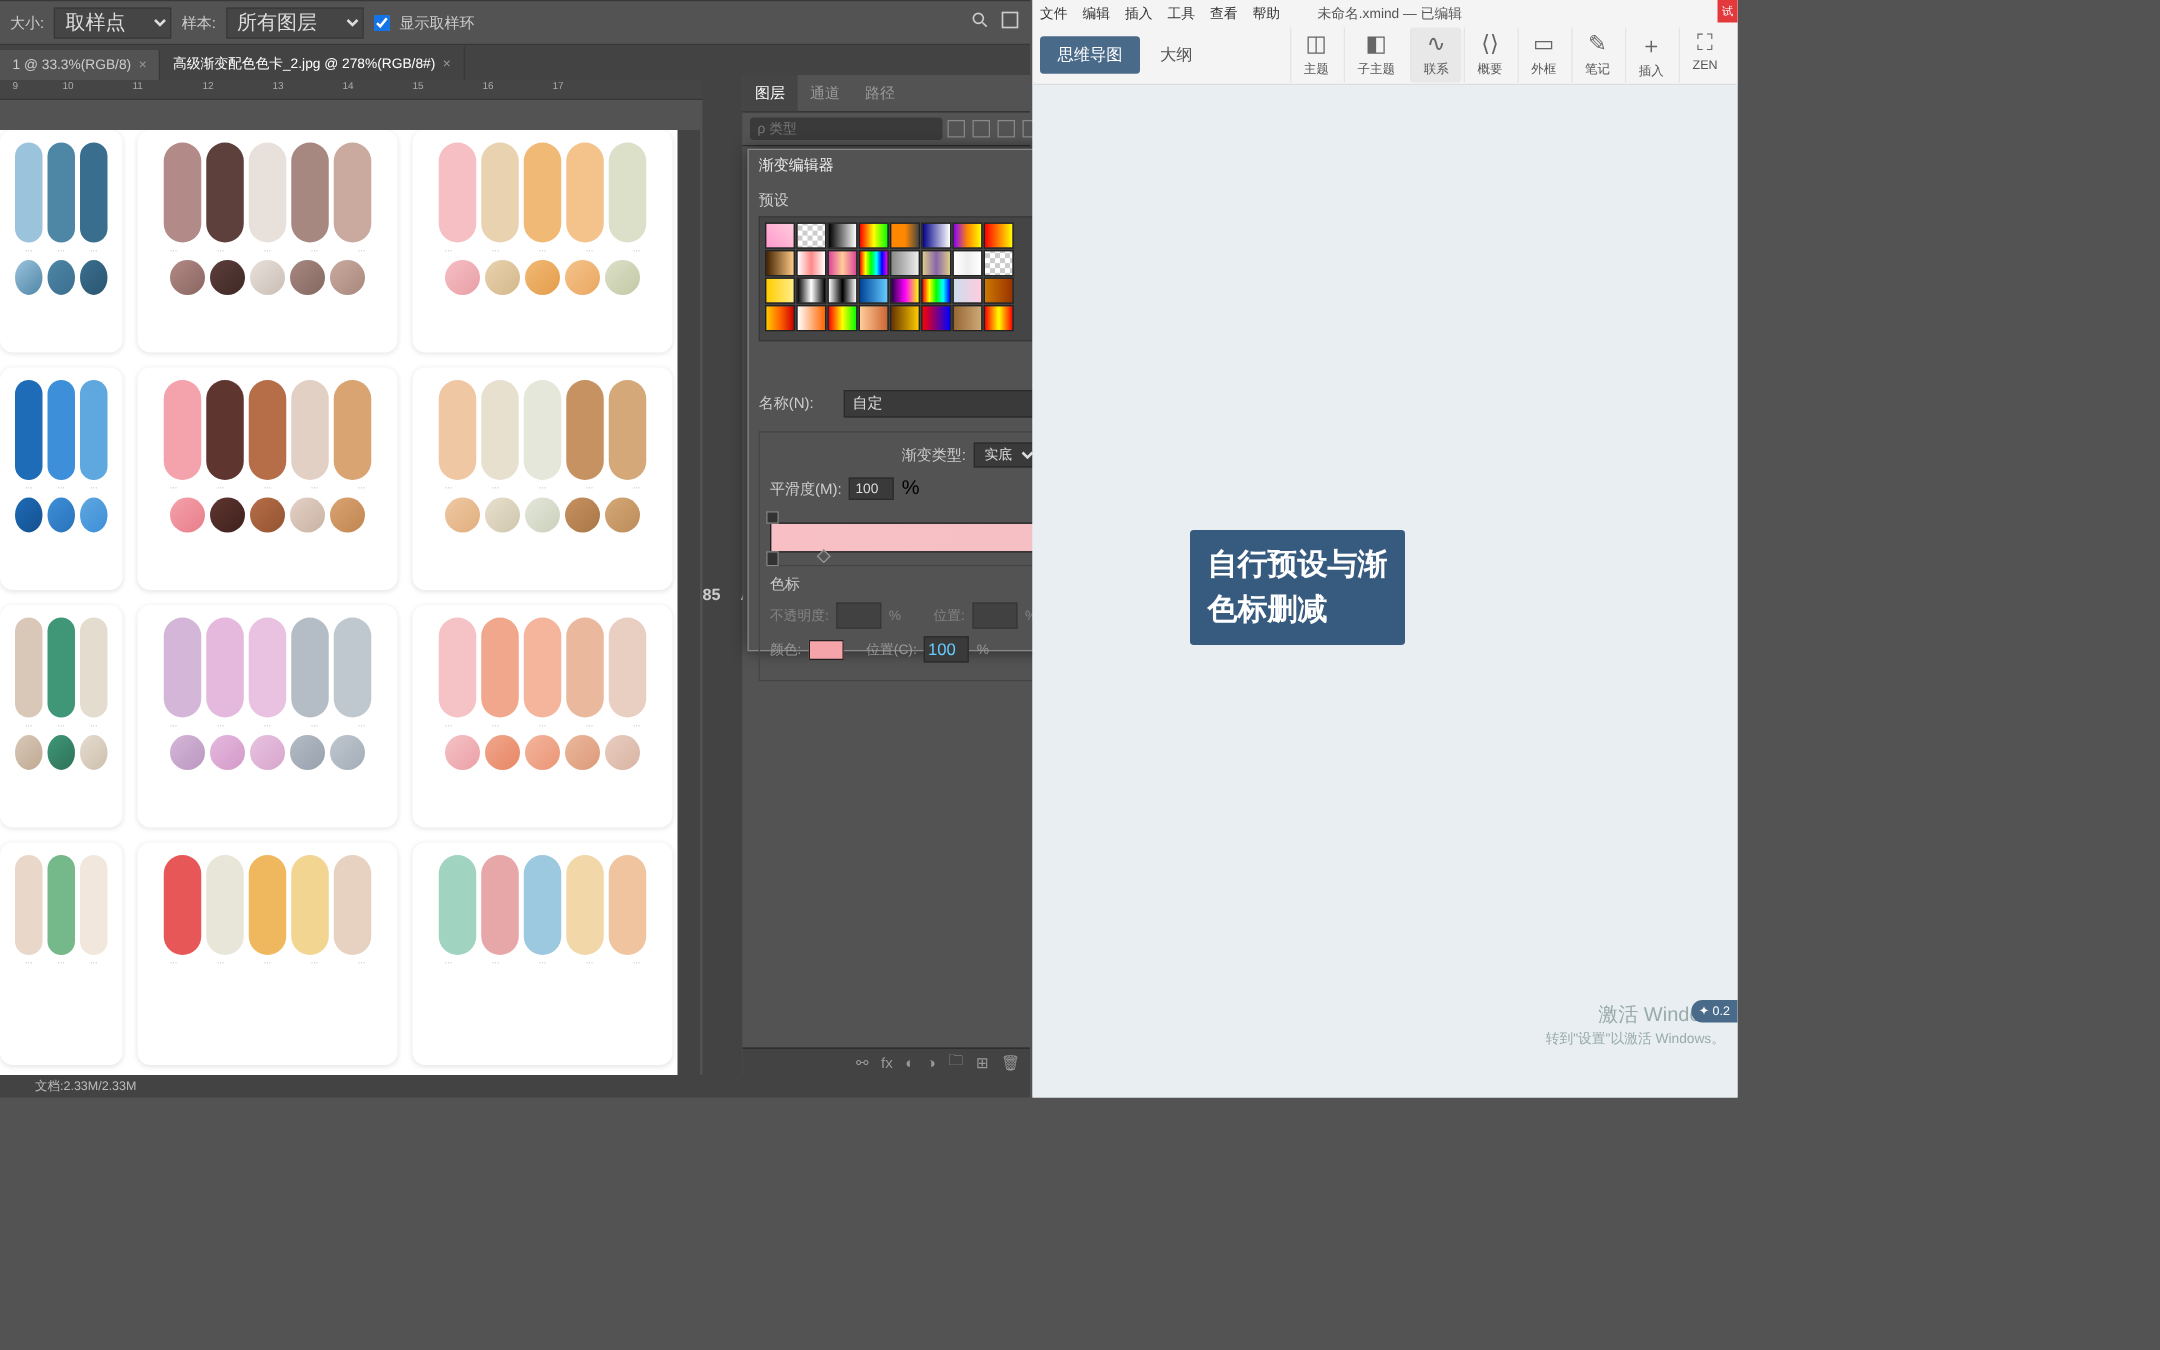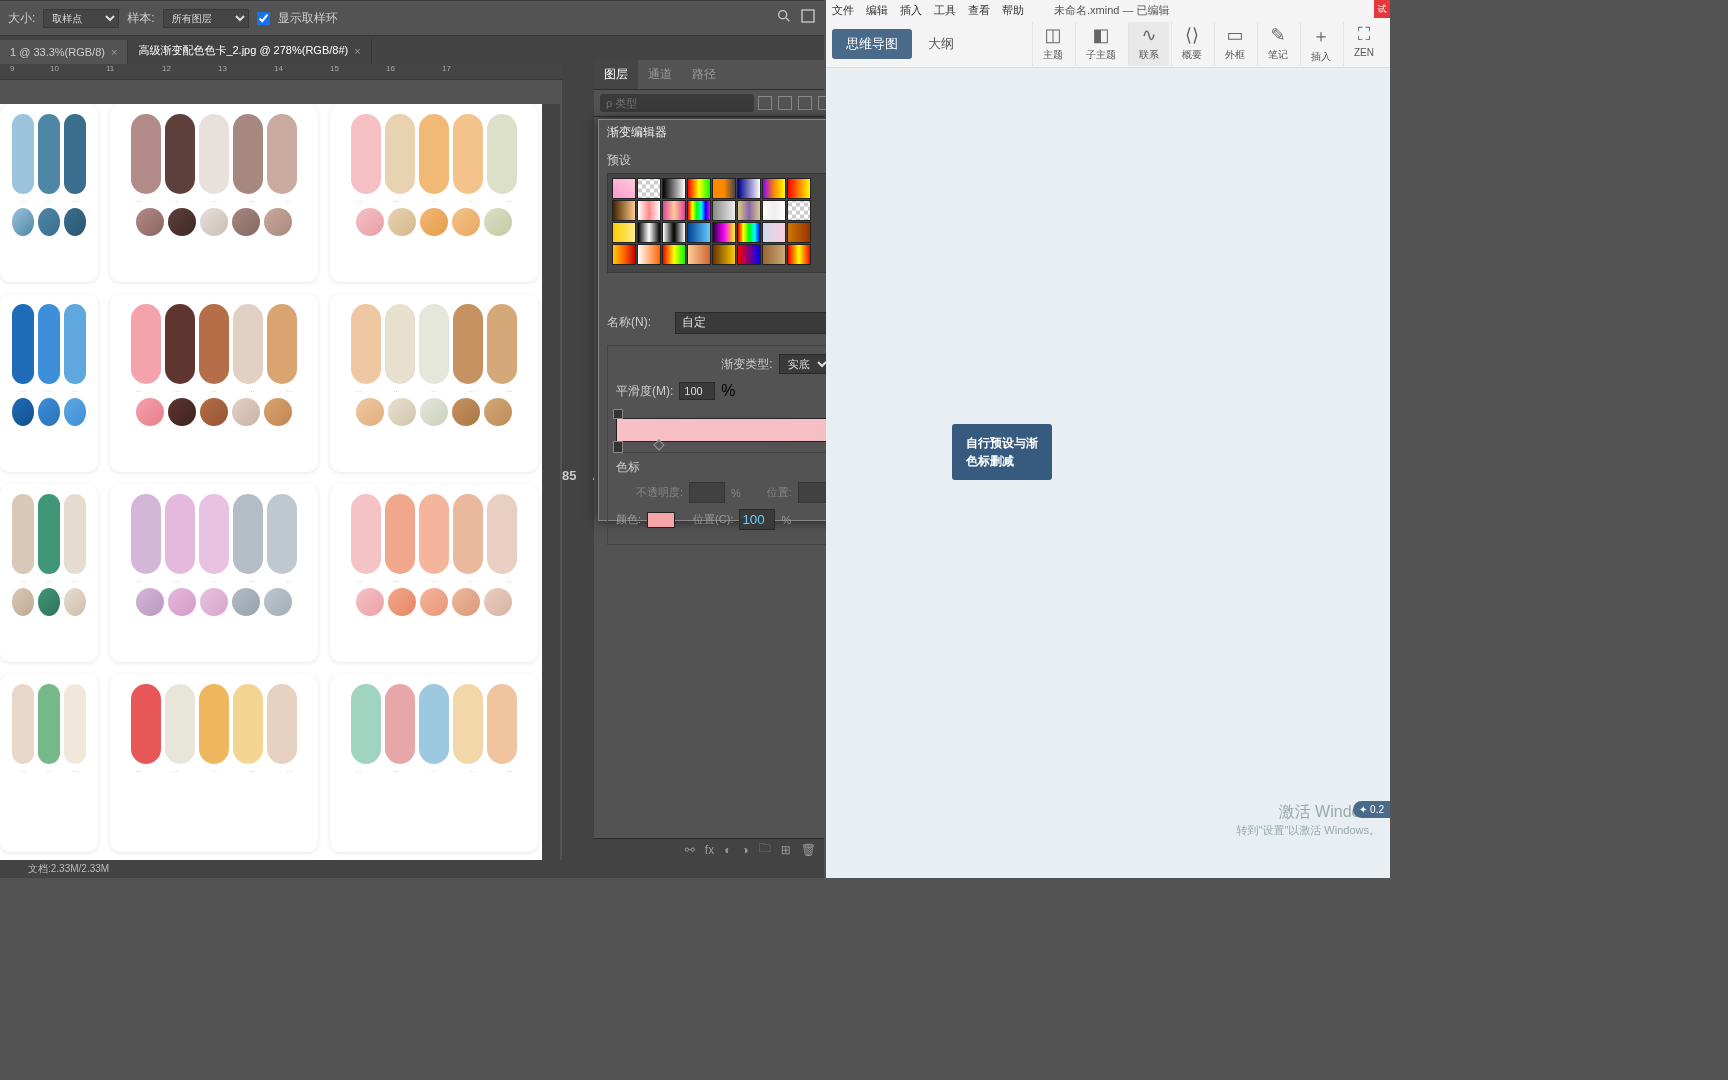--- a/index.html
+++ b/index.html
@@ -6,21 +6,21 @@
 body { background: #535353; width: 1728px; height: 1080px; overflow: hidden; position: relative; }
 
 
 .ps-window { position: absolute; left: 0; top: 0; width: 824px; height: 878px; background: #535353; }
 .ps-menubar { height: 24px; background: #535353; display: flex; align-items: center; padding: 0 4px; gap: 2px; }
 .ps-menubar span { color: #ddd; font-size: 12px; padding: 2px 6px; cursor: default; }
 .ps-winctrl { position: absolute; right: 6px; top: 2px; display: flex; gap: 14px; }
 .ps-winctrl span { color: #ccc; font-size: 14px; }
 .ps-options { height: 36px; background: #535353; border-top: 1px solid #383838; border-bottom: 1px solid #383838; display: flex; align-items: center; padding: 0 8px; gap: 8px; }
 .ps-options label { color: #ccc; font-size: 12px; }
-.ps-options select { background: #454545; color: #ddd; border: 1px solid #383838; font-size: 10px; padding: 2px 20px 2px 4px; }
+.ps-options select { background: #454545; color: #ddd; border: 1px solid #383838; font-size: 16px; padding: 2px 20px 2px 4px; }
 .ps-options input[type=checkbox] { accent-color: #1473e6; }
 .ps-options .search { margin-left: auto; }
 .ps-options .search svg, .ps-options .panel-icon svg { width: 16px; height: 16px; stroke: #ccc; }
 
 .ps-tabbar { height: 28px; background: #434343; display: flex; align-items: flex-end; }
 .ps-tab { background: #535353; color: #ccc; font-size: 11px; padding: 6px 10px; border-right: 1px solid #383838; display: flex; align-items: center; gap: 6px; }
 .ps-tab.active { background: #434343; color: #fff; }
 .ps-tab .close { font-size: 11px; color: #999; }
 
 .ps-ruler { height: 16px; background: #454545; border-bottom: 1px solid #383838; position: relative; }
@@ -74,40 +74,40 @@
 .setting-row .num { width: 36px; }
 .grad-bar-wrap { padding: 4px 0; }
 .grad-bar { height: 24px; background: linear-gradient(90deg, #f8c0c4, #f5bfc4, #f3bec3); border: 1px solid #222; position: relative; margin: 6px 0; }
 .stop-top { position: absolute; top: -10px; width: 10px; height: 10px; background: #333; border: 1px solid #888; }
 .stop-bot { position: absolute; bottom: -12px; width: 10px; height: 12px; background: #333; border: 1px solid #888; }
 .stop-bot.sel { background: #f5a5aa; }
 .midpoint { position: absolute; bottom: -8px; width: 8px; height: 8px; transform: rotate(45deg); border: 1px solid #999; background: #555; }
 .colorstop-section { border-top: 1px solid #444; padding-top: 6px; }
 .colorstop-section .hdr { color: #ccc; font-size: 12px; margin-bottom: 6px; }
 .cs-row { display: flex; align-items: center; gap: 6px; font-size: 11px; color: #999; margin-bottom: 6px; }
-.cs-row.disabled { opacity: 0.7; margin-left: 20px; }
+.cs-row.disabled { opacity: 0.7; }
 .cs-row input { width: 36px; background: #3a3a3a; border: 1px solid #2a2a2a; color: #ddd; padding: 2px; }
 .cs-row .swatch-btn { width: 28px; height: 16px; background: #f5a5aa; border: 1px solid #222; }
 .cs-row button { background: #5a5a5a; border: 1px solid #666; color: #ddd; font-size: 11px; padding: 2px 10px; margin-left: auto; }
 
 
 .xmind { position: absolute; left: 826px; top: 0; width: 564px; height: 878px; background: #e8eef2; }
 .xm-menubar { height: 20px; background: #f4f4f4; display: flex; align-items: center; padding: 0 6px; gap: 12px; }
 .xm-menubar span { font-size: 11px; color: #333; }
 .xm-menubar .file { margin-left: 18px; color: #555; }
 .xm-trial { position: absolute; right: 0; top: 0; width: 16px; height: 18px; background: #e4393c; color: #fff; font-size: 9px; display: flex; align-items: center; justify-content: center; }
 .xm-toolbar { height: 48px; background: #f4f4f4; border-bottom: 1px solid #ddd; display: flex; align-items: center; padding: 0 6px; gap: 2px; }
 .xm-tab-mind { background: #4a6a8a; color: #fff; padding: 6px 14px; font-size: 13px; border-radius: 3px; }
 .xm-tab-outline { color: #555; padding: 6px 14px; font-size: 13px; }
 .xm-tools-right { margin-left: auto; display: flex; gap: 2px; }
 .xm-tool { display: flex; flex-direction: column; align-items: center; padding: 2px 10px; gap: 2px; border-left: 1px solid #e4e4e4; }
 .xm-tool.active { background: #e8e8e8; border-radius: 3px; }
 .xm-tool span { font-size: 10px; color: #555; }
 .xm-canvas { height: 810px; background: #e8eef2; position: relative; }
-.xm-note { position: absolute; left: 126px; top: 356px; background: #375a7f; color: #fff; padding: 10px 14px; font-size: 12px; font-weight: bold; line-height: 1.5; border-radius: 3px; }
+.xm-note { position: absolute; left: 126px; top: 356px; background: #375a7f; color: #fff; padding: 10px 14px; font-size: 24px; font-weight: bold; line-height: 1.5; border-radius: 3px; }
 .activate { position: absolute; right: 10px; bottom: 40px; text-align: right; }
 .activate .t1 { color: #9aa; font-size: 16px; }
 .activate .t2 { color: #9aa; font-size: 11px; }
 .zoom-pill { position: absolute; right: 0; bottom: 60px; background: #4a6a8a; color: #fff; border-radius: 12px 0 0 12px; padding: 3px 6px; font-size: 10px; }
 
 .ps-status { position: absolute; left: 0; bottom: 0; width: 824px; height: 18px; background: #434343; color: #bbb; font-size: 10px; padding: 2px 28px; }
 .layer-footer { position: absolute; left: 594px; bottom: 18px; width: 230px; height: 22px; background: #434343; display: flex; align-items: center; justify-content: flex-end; gap: 10px; padding: 0 8px; border-top: 1px solid #2a2a2a; }
 .layer-footer span { color: #999; font-size: 12px; }
 </style>
 </head>

